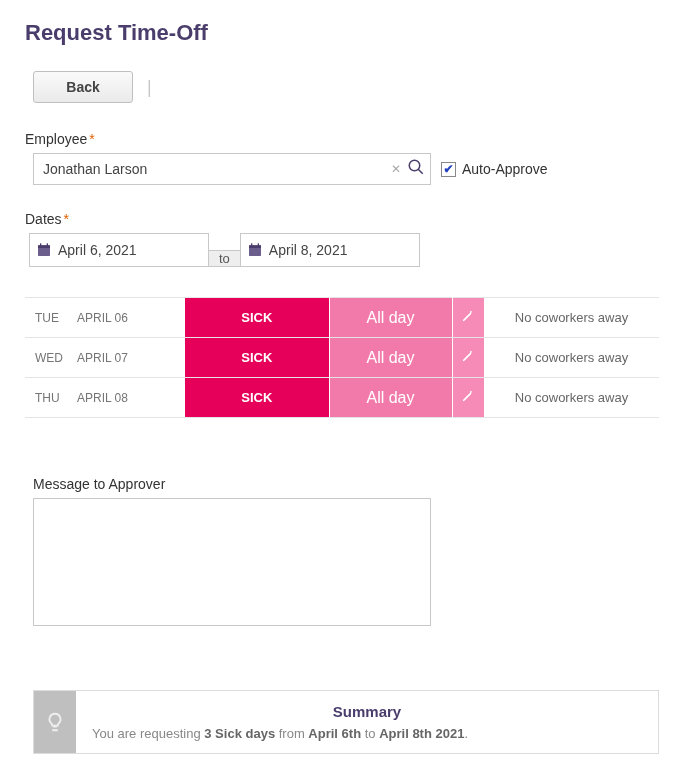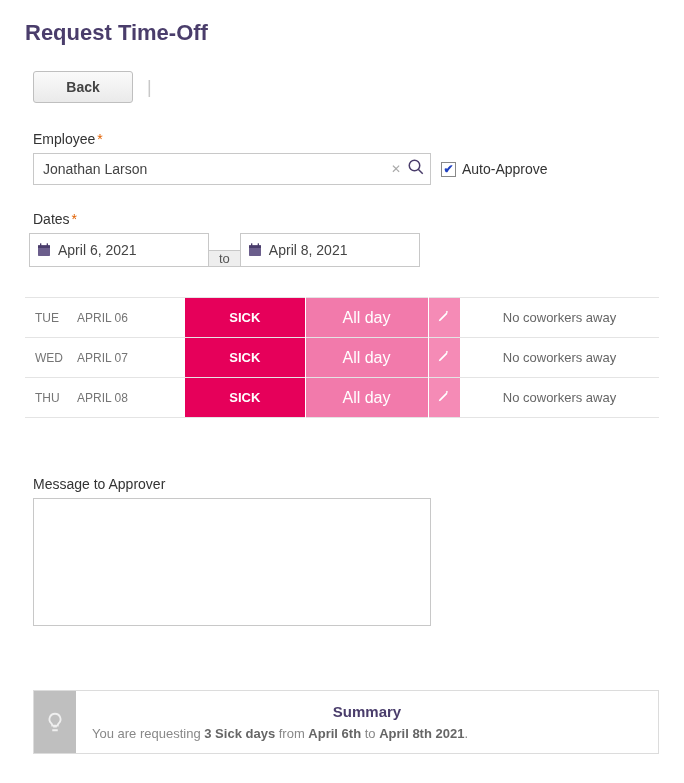--- a/index.html
+++ b/index.html
@@ -3,42 +3,42 @@
 <meta charset="utf-8">
 <style>
 * { box-sizing: border-box; margin: 0; padding: 0; }
 body { font-family: "Segoe UI", Arial, sans-serif; background: #fff; color: #333; width: 684px; padding: 20px 25px; }
 h1 { color: #4a3d6b; font-size: 22px; font-weight: 700; margin-bottom: 25px; }
 .btnrow { display: flex; align-items: center; gap: 14px; margin-bottom: 28px; margin-left: 8px; }
 .btn { display: inline-block; min-width: 100px; padding: 7px 18px; text-align: center; font-size: 14px; font-weight: 600; border-radius: 3px; cursor: pointer; }
 .btn-back { background: linear-gradient(#fafafa,#eaeaea); border: 1px solid #bfbfbf; color: #444; }
 .btn-submit { background: linear-gradient(#5a6af5,#4a4de0); border: 1px solid #3a3ad0; color: #fff; }
 .vdiv { color: #c8c8c8; font-size: 18px; }
-.field-label { color: #333; font-size: 14px; margin-bottom: 6px; margin-left: 8px; }
+.field-label { color: #333; font-size: 14px; margin-bottom: 6px; }
 .req { color: #e06000; margin-left: 2px; }
 .emp-row { display: flex; align-items: center; gap: 10px; margin-bottom: 26px; margin-left: 8px; }
 .emp-box { position: relative; width: 398px; }
 .emp-input { width: 100%; border: 1px solid #c8c8c8; padding: 7px 52px 7px 9px; font-size: 14px; color: #444; }
 .emp-clear { position: absolute; right: 30px; top: 50%; transform: translateY(-50%); color: #aaa; font-size: 12px; cursor: pointer; }
 .emp-search { position: absolute; right: 6px; top: 50%; transform: translateY(-50%); cursor: pointer; }
 .icon-search svg { width:18px; height:18px; stroke:#4a3d6b; stroke-width:2; fill:none; }
 .auto-approve { display: flex; align-items: center; gap: 6px; font-size: 14px; color: #333; }
 .chk { border:1px solid #888; width:15px; height:15px; display:flex; align-items:center; justify-content:center; color:#2040c0; font-size:12px; font-weight:900; background:#fff; }
 .dates-row { display:flex; align-items:flex-end; margin-bottom:30px; margin-left:4px; }
 .date-box { display:flex; align-items:center; border:1px solid #c8c8c8; height:34px; background:#fff; }
 .date-icon { width:28px; display:flex; justify-content:center; }
 .date-icon svg { width:16px; height:16px; fill:#6b5e8c; }
 .date-text { font-size:14px; color:#444; padding-right:12px; width:150px; }
 .to-box { background:#eee; border-top:1px solid #c8c8c8; border-bottom:1px solid #c8c8c8; display:flex; align-items:center; padding:0 10px; font-size:13px; color:#555; }
 table { width:100%; border-collapse:collapse; }
 .day-row { border-top:1px solid #e4e4e4; border-bottom:1px solid #e4e4e4; }
 .day-row td { padding:0; height:40px; vertical-align:middle; }
 td.dow { width:52px; color:#757575; font-size:12px; padding-left:10px; }
 td.dlabel { width:108px; color:#757575; font-size:12px; }
-td.reason { background:#e6005a; color:#fff; font-size:13px; font-weight:600; text-align:center; width:120px; border-right:1px solid #fff; }
+td.reason { background:#e6005a; color:#fff; font-size:13px; font-weight:600; text-align:center; width:144px; border-right:1px solid #fff; }
 td.dur { background:#f27aab; color:#fff; font-size:16px; text-align:center; width:123px; border-right:1px solid #fff; }
 td.edit { background:#f58bb6; text-align:center; width:32px; }
 td.edit svg { width:14px; height:14px; fill:#fff; }
 td.cow { text-align:center; color:#666; font-size:13px; }
 .spacer { height:58px; }
 .msg-label { font-size:14px; color:#333; margin-bottom:6px; margin-left:8px; }
 .msg-box { margin-left:8px; width:398px; height:128px; border:1px solid #c8c8c8; resize:none; font-size:14px; padding:6px; }
 .summary { display:flex; margin-top:60px; border:1px solid #dcdcdc; margin-left:8px; }
 .sum-ic { width:42px; background:#bfbfbf; display:flex; align-items:center; justify-content:center; }
 .sum-ic svg { width:22px; height:22px; fill:none; stroke:#efefef; stroke-width:2; }

